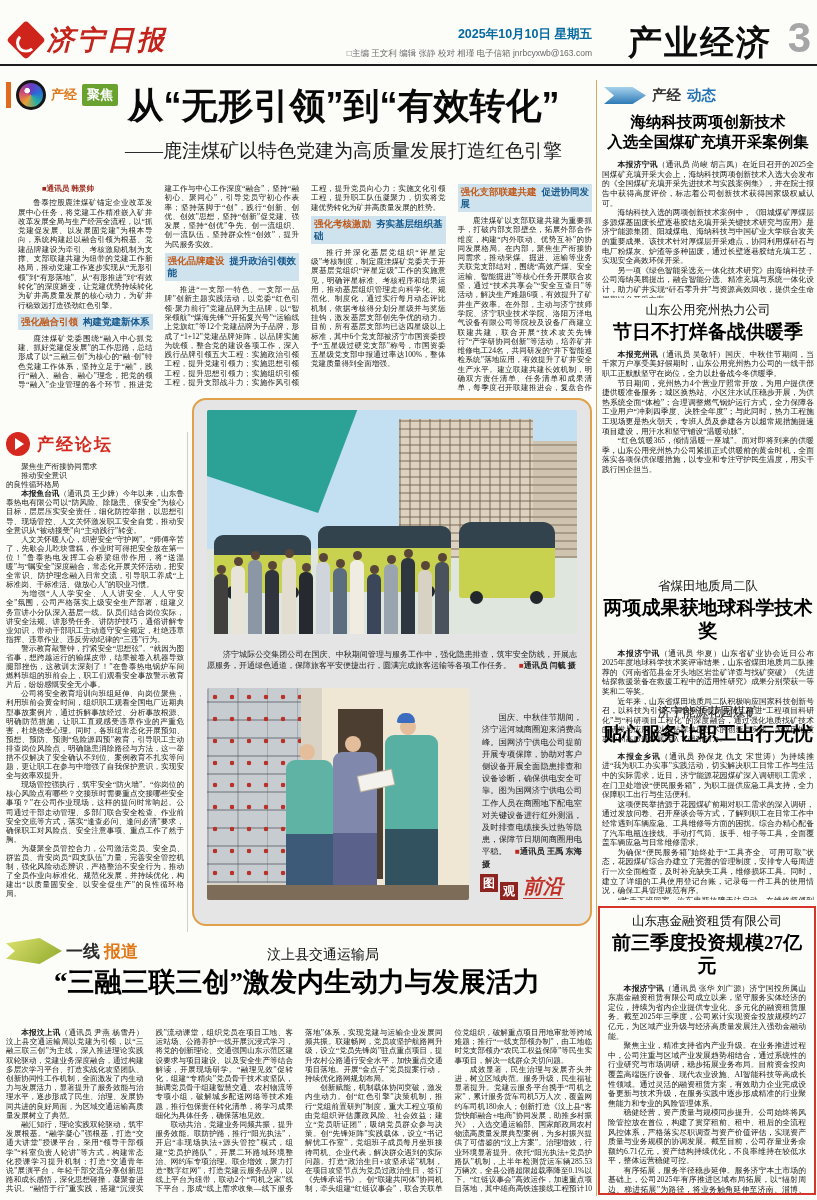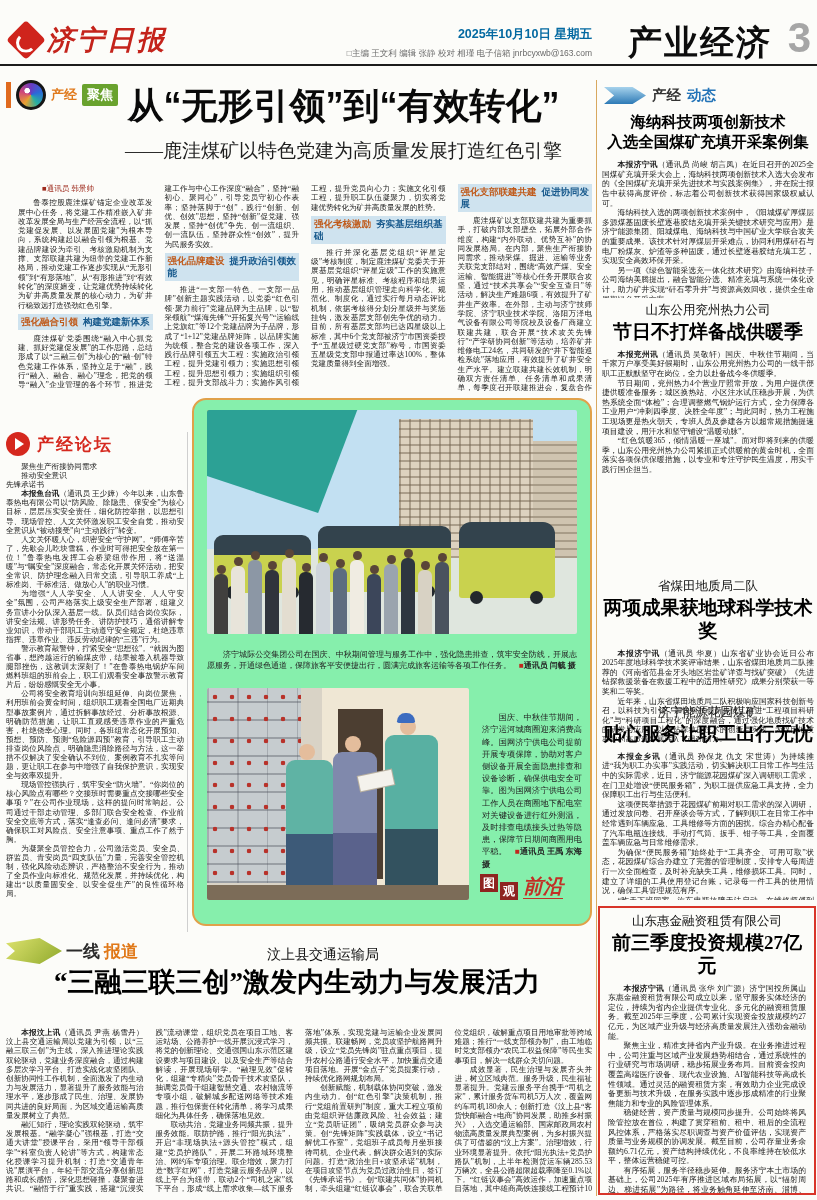--- a/index.html
+++ b/index.html
@@ -38,35 +38,35 @@
   .badge-fl{position:absolute;left:6px;top:938px;display:flex;align-items:center;gap:4px;}
   .fl-ico{width:56px;height:26px;background:linear-gradient(135deg,#dde26e,#8fa92c);clip-path:polygon(0 20%,60% 0,100% 50%,60% 100%,0 80%,16% 50%);}
   .fl-pre{font:900 17px "Liberation Sans",sans-serif;color:#2b2b2b;}
   .fl-suf{font:900 17px "Liberation Sans",sans-serif;color:#e07818;}
 
   
   .lead-title{position:absolute;left:90px;top:86px;width:507px;text-align:center;font:900 36px/1.1 "Liberation Sans",sans-serif;color:#090909;white-space:nowrap;}
   .lead-sub{position:absolute;left:90px;top:138px;width:507px;text-align:center;font:400 19px "Liberation Serif",serif;color:#1e1e1e;white-space:nowrap;}
   .lead-body{position:absolute;left:18px;top:184px;width:574px;height:211px;column-count:4;column-gap:12px;font:7.6px/9.3px "Liberation Serif",serif;text-align:justify;color:#1a1a1a;overflow:hidden;}
   .lead-body p{margin:0;text-indent:2em;}
-  .byline{font-weight:400;color:#9e2b1e;text-indent:0 !important;margin-bottom:5px !important;padding-left:24px;}
+  .byline{font-weight:700;color:#9e2b1e;text-indent:0 !important;margin-bottom:5px !important;padding-left:24px;}
   .subhead{background:#cfe3ef;padding:2px 3px;margin:4px 0;font:700 9.5px/12px "Liberation Sans",sans-serif;break-inside:avoid;}
   .subhead .s1{color:#c05a1a;margin-right:5px;}
   .subhead .s2{color:#17598c;}
 
   
   .forum-art{position:absolute;left:6px;top:462px;width:178px;height:473px;overflow:hidden;}
   .forum-kicker{text-align:center;font:13px "Liberation Serif",serif;color:#1c1c1c;margin:0 0 3px;}
   .forum-title{text-align:center;font:700 21px/1.25 "Liberation Serif",serif;color:#000;margin:0 0 9px;}
   .forum-art p{font:7.6px/9.1px "Liberation Serif",serif;text-align:justify;margin:0;text-indent:2em;color:#1a1a1a;}
   .lead-in{font-weight:700;}
   .vline1{position:absolute;left:187px;top:432px;height:500px;border-left:1px solid #cfcfcf;}
 
   
-  .photo-box{position:absolute;left:192px;top:398px;width:400px;height:528px;border:2px solid #e0a14a;border-radius:14px;background:#86efac;box-sizing:border-box;}
+  .photo-box{position:absolute;left:192px;top:398px;width:400px;height:528px;border:2px solid #e0a14a;border-radius:14px;background:#e5e5e5;box-sizing:border-box;}
   .photo1{position:absolute;left:13px;top:10px;width:370px;height:224px;overflow:hidden;border-radius:2px;background:linear-gradient(180deg,#c2e0f2 0 62%,#dfe6de 62% 100%);}
   .p1-building{position:absolute;left:52%;top:4%;width:36%;height:62%;background:repeating-linear-gradient(90deg,rgba(110,95,75,.45) 0 2px,transparent 2px 10px),repeating-linear-gradient(0deg,rgba(110,95,75,.45) 0 2px,transparent 2px 8px),#ddd2bf;}
   .p1-building2{position:absolute;left:88%;top:14%;width:12%;height:52%;background:repeating-linear-gradient(0deg,rgba(110,95,75,.4) 0 2px,transparent 2px 8px),#cfc4b0;}
   .p1-canopy{position:absolute;left:-4%;top:-6%;width:46%;height:52%;background:repeating-linear-gradient(115deg,rgba(10,60,60,.5) 0 2px,transparent 2px 16px),repeating-linear-gradient(25deg,rgba(10,60,60,.4) 0 2px,transparent 2px 22px),#2ea austin;background-color:#2ca195;clip-path:polygon(0 0,100% 0,74% 100%,0 64%);}
   .bus{position:absolute;height:58px;border-radius:9px 9px 3px 3px;background:linear-gradient(180deg,#33434d 0 34%,#c9d24e 34% 100%);}
   .bus::before,.bus::after{content:"";position:absolute;bottom:-6px;width:13px;height:13px;border-radius:50%;background:#23282c;}
   .bus::before{left:12%;} .bus::after{right:12%;}
   .bus1{left:2%;top:56%;width:26%;}
   .bus2{left:30%;top:52%;width:36%;height:66px;}
   .bus3{left:68%;top:50%;width:26%;height:76px;border-radius:12px 12px 3px 3px;}
@@ -166,21 +166,21 @@
     <div class="subhead"><span class="s1">强化支部联建共建</span><span class="s2">促进协同发展</span></div>
     <p>鹿洼煤矿以支部联建共建为重要抓手，打破内部支部壁垒，拓展外部合作维度，构建“内外联动、优势互补”的协同发展格局。在内部，聚焦生产衔接协同需求，推动采煤、掘进、运输等业务关联党支部结对，围绕“高效产煤、安全运输、智能掘进”等核心任务开展联合攻坚，通过“技术共享会”“安全互查日”等活动，解决生产难题6项，有效提升了矿井生产效率。在外部，主动与济宁技师学院、济宁职业技术学院、洛阳万泽电气设备有限公司等院校及设备厂商建立联建共建，联合开展“技术攻关先锋行”“产学研协同创新”等活动，培养矿井维修电工24名，共同研发的“井下智能巡检系统”落地应用，有效提升了矿井安全生产水平。建立联建共建长效机制，明确双方责任清单、任务清单和成果清单，每季度召开联建推进会，复盘合作成效，优化协作方案，将党支部联建的组织优势转化为破解发展难题、推动产业升级的实际成效。</p>
   </div>
 
   <div class="badge-forum">
     <span class="forum-ico"></span>
     <span class="forum-label">产经论坛</span>
   </div>
   <div class="forum-art">
     <p class="forum-kicker">聚焦生产衔接协同需求</p>
-    <p class="forum-title"><span>推动安全意识</span><br><span>先锋承诺书</span></p>
+    <p class="forum-title"><span>推动安全意识</span><br><span>的良性循环格局</span></p>
     <p><span class="lead-in">本报鱼台讯</span><span>（通讯员 王少嫜）今年以来，山东鲁泰热电有限公司以“防风险、除隐患、保安全”为核心目标，层层压实安全责任，细化防控举措，以思想引导、现场管控、人文关怀激发职工安全自觉，推动安全意识从“被动接受”向“主动践行”转变。</span></p>
     <p>人文关怀暖人心，织密安全“守护网”。“师傅辛苦了，先歇会儿吃块雪糕，作业时可得把安全放在第一位！”鲁泰热电发挥工会桥梁纽带作用，将“送温暖”与“嘱安全”深度融合，常态化开展关怀活动，把安全常识、防护理念融入日常交流，引导职工养成“上标准岗、干标准活、做放心人”的职业习惯。</p>
     <p>为增强“人人学安全、人人讲安全、人人守安全”氛围，公司严格落实上级安全生产部署，组建义务宣讲小分队深入基层一线。队员们结合岗位实际，讲安全法规、讲形势任务、讲防护技巧，通俗讲解专业知识，带动干部职工主动遵守安全规定，杜绝违章指挥、违章作业、违反劳动纪律的“三违”行为。</p>
     <p>警示教育敲警钟，拧紧安全“思想弦”。“就因为图省事，想跨越运行的输煤皮带，结果被卷入机器导致腿部挫伤，这教训太深刻了！”在鲁泰热电锅炉车间燃料班组的班前会上，职工们观看安全事故警示教育片后，纷纷感慨安全无小事。</p>
     <p>公司将安全教育培训向班组延伸、向岗位聚焦，利用班前会黄金时间，组织职工观看全国电厂近期典型事故案例片，通过拆解事故经过、分析事故根源、明确防范措施，让职工直观感受违章作业的严重危害，杜绝侥幸心理。同时，各班组常态化开展预知、预想、预防、预测“危险源四预”教育，引导职工主动排查岗位风险点，明确隐患消除路径与方法，这一举措不仅解决了安全确认不到位、案例教育不扎实等问题，更让职工在参与中增强了自我保护意识，实现安全与效率双提升。</p>
     <p>现场管控强执行，筑牢安全“防火墙”。“你岗位的核心风险点有哪些？交接班时需要重点交接哪些安全事项？”在公司作业现场，这样的提问时常响起。公司通过干部走动管理、多部门联合安全检查、作业前安全交底等方式，落实“逢查必问、逢问必清”要求，确保职工对风险点、安全注意事项、重点工作了然于胸。</p>
     <p>为凝聚全员管控合力，公司激活党员、安全员、群监员、青安岗员“四支队伍”力量，完善安全管控机制，强化风险动态辨识，严格整治不安全行为，推动了全员作业向标准化、规范化发展，并持续优化，构建出“以质量固安全、以安全促生产”的良性循环格局。</p>
   </div>
   <div class="vline1"></div>
 

